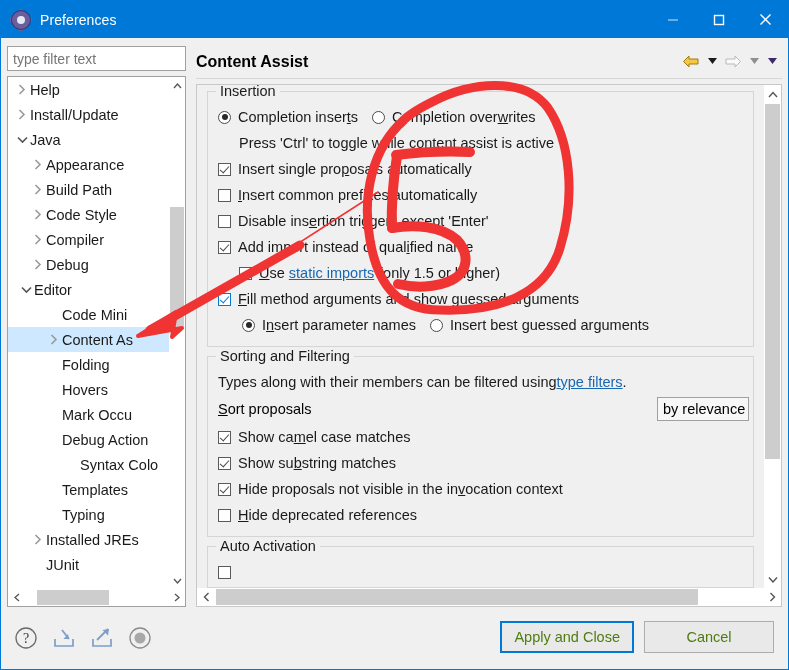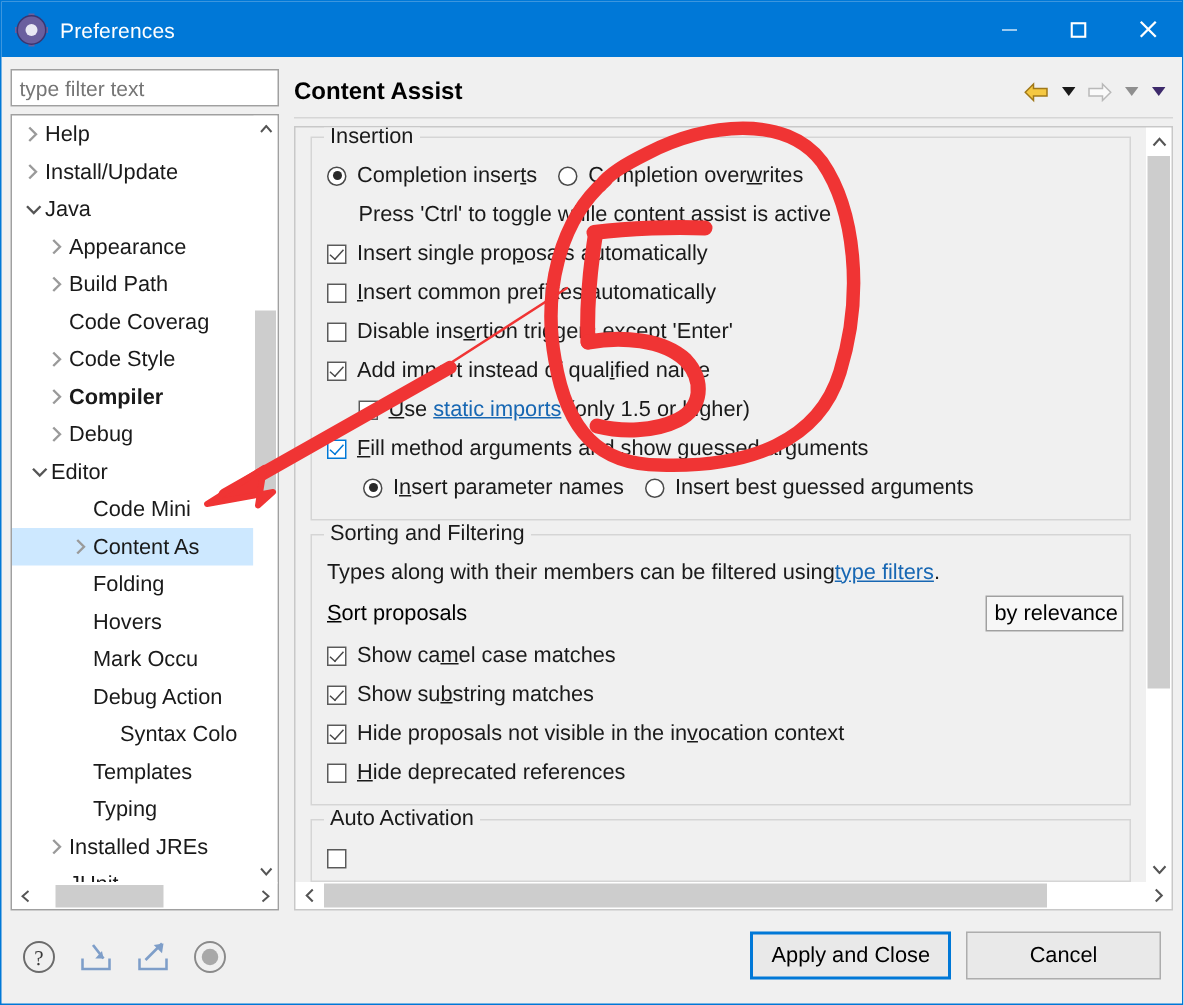--- a/index.html
+++ b/index.html
@@ -336,21 +336,21 @@
   #footer-icons { display: flex; align-items: center; gap: 12px; }
   .ficon { width: 26px; height: 26px; display:flex; align-items:center; justify-content:center; }
   #footer-buttons {
     position: absolute; right: 14px; top: 14px;
     display: flex; gap: 10px;
   }
   .dlgbtn {
     height: 32px; min-width: 130px;
     font-family: "Liberation Sans", sans-serif;
     font-size: 14.5px;
-    color: #000000;
+    color: #4d7c0f;
     background: #e9e9e9;
     border: 1px solid #adadad;
     box-sizing: border-box;
     cursor: default;
     padding: 0 12px;
   }
   .dlgbtn.default {
     border: 2px solid #0078d7;
     background: #e9e9e9;
   }
@@ -439,32 +439,28 @@
             </div>
             <div class="tnode" style="padding-left: 22px;">
               <span class="twist">
                 <svg width="8" height="11" viewBox="0 0 8 11">
                   <polyline points="1.5,1 6,5.5 1.5,10" fill="none" stroke="#9a9a9a" stroke-width="1.6"></polyline>
                 </svg>
               </span>
               <span class="tlabel">Build Path</span>
             </div>
             <div class="tnode" style="padding-left: 22px;">
-              <span class="twist"></span>
-              <span class="tlabel">Code Coverag</span>
-            </div>
-            <div class="tnode" style="padding-left: 22px;">
               <span class="twist">
                 <svg width="8" height="11" viewBox="0 0 8 11">
                   <polyline points="1.5,1 6,5.5 1.5,10" fill="none" stroke="#9a9a9a" stroke-width="1.6"></polyline>
                 </svg>
               </span>
               <span class="tlabel">Code Style</span>
             </div>
-            <div class="tnode" style="padding-left: 22px; font-weight: bold;">
+            <div class="tnode" style="padding-left: 22px;">
               <span class="twist">
                 <svg width="8" height="11" viewBox="0 0 8 11">
                   <polyline points="1.5,1 6,5.5 1.5,10" fill="none" stroke="#9a9a9a" stroke-width="1.6"></polyline>
                 </svg>
               </span>
               <span class="tlabel">Compiler</span>
             </div>
             <div class="tnode" style="padding-left: 22px;">
               <span class="twist">
                 <svg width="8" height="11" viewBox="0 0 8 11">

